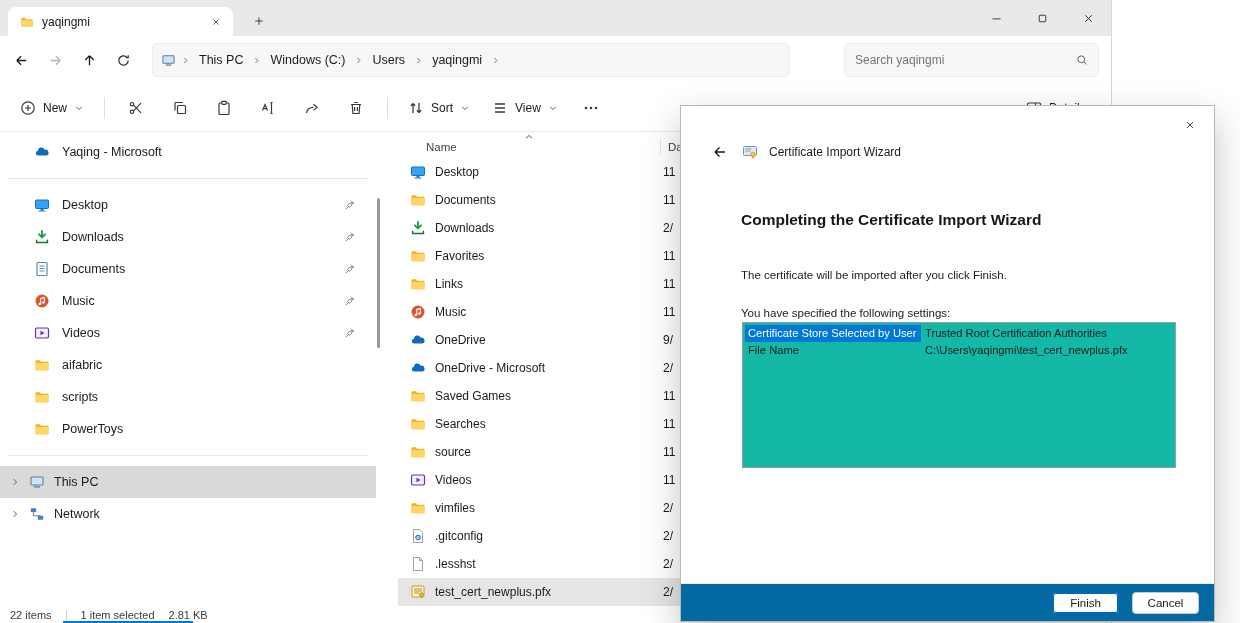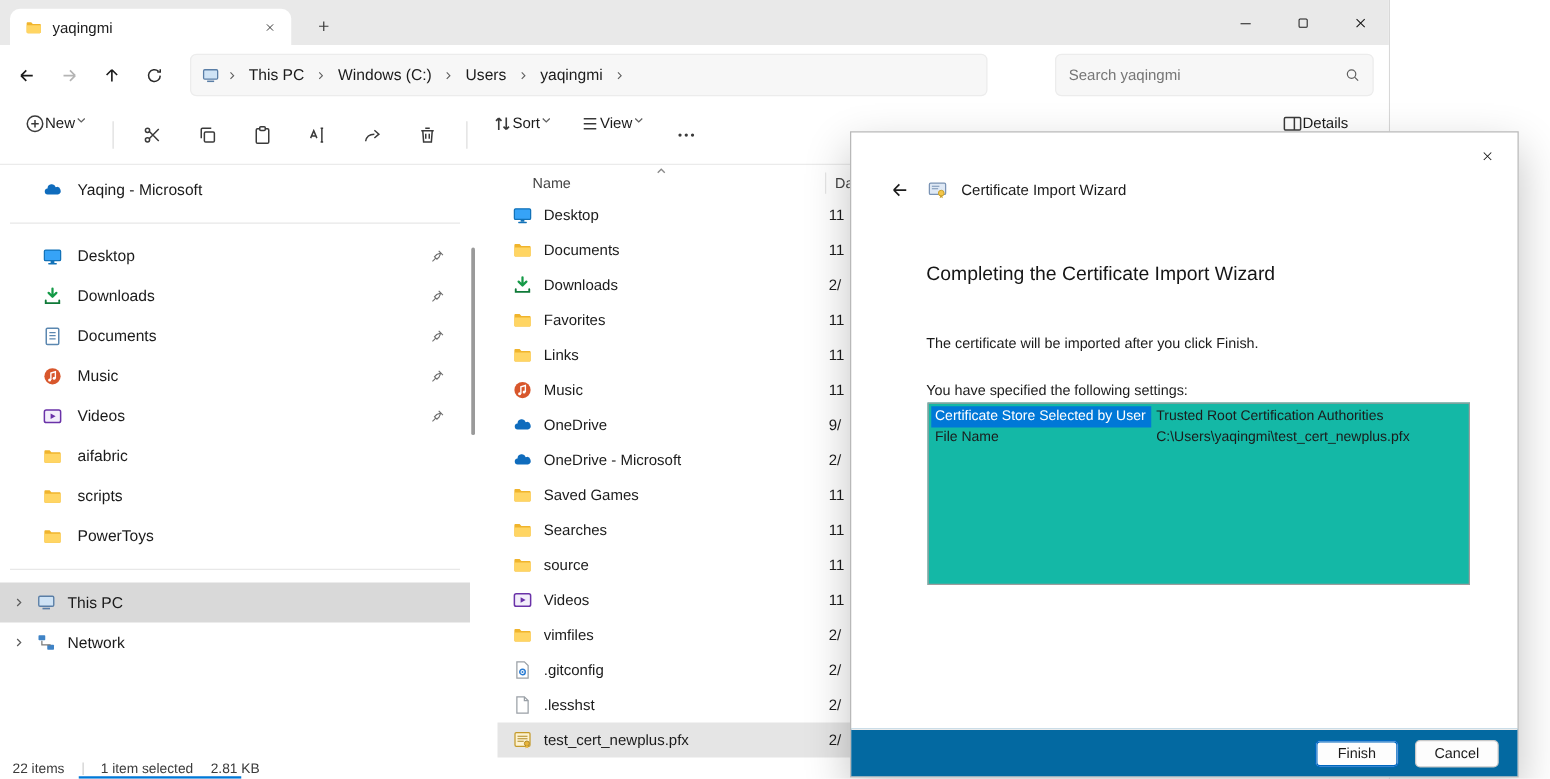--- a/index.html
+++ b/index.html
@@ -29,21 +29,21 @@
   .breadcrumb{margin-left:12px;width:638px;height:34px;background:#f7f7f7;border:1px solid #ececec;border-radius:5px;display:flex;align-items:center;gap:2px;padding:0 8px;font-size:12.5px}
   .crumb{padding:4px 6px;border-radius:4px;white-space:nowrap}
   .bc-sep{width:9px;height:9px;display:inline-flex;margin:0 1px}
   .bc-sep svg{width:100%;height:100%}
   .bc-ic{width:15px;height:15px;margin-right:2px}
   .searchbox{margin-left:auto;width:255px;height:34px;background:#f7f7f7;border:1px solid #ececec;border-radius:5px;display:flex;align-items:center;padding:0 10px;gap:8px}
   .searchbox input{flex:1;border:0;background:transparent;outline:none;font:inherit;color:#737373;min-width:0}
   .searchbox input::placeholder{color:#767676}
 
   .toolbar{position:absolute;left:0;top:84px;right:0;height:48px;background:#fff;border-bottom:1px solid #ebebeb;display:flex;align-items:center;padding-left:10px;gap:2px}
-  .tb-btn{height:34px;display:flex;padding:0 10px;border-radius:4px;font-size:12px}
+  .tb-btn{height:34px;display:flex;align-items:center;gap:7px;padding:0 10px;border-radius:4px;font-size:12px}
   .tb-icon-btn{width:42px;height:34px;display:flex;align-items:center;justify-content:center;border-radius:4px}
   .tb-group{display:flex;gap:2px}
   .tb-sep{width:1px;height:22px;background:#dedede;margin:0 8px}
   .tb-details{position:absolute;left:1016px;top:7px}
 
   .sidebar{position:absolute;left:0;top:132px;width:376px;bottom:16px;overflow:hidden;padding-top:4px}
   .side-row{height:32px;display:flex;align-items:center;gap:12px;padding:0 6px 0 30px;font-size:12.5px;border-radius:4px;margin:0 4px}
   .side-label{white-space:nowrap}
   .pin{margin-left:auto;margin-right:10px;width:12px;height:12px}
   .side-sep{height:1px;background:#e8e8e8;margin:10px 8px}
@@ -68,21 +68,21 @@
   .st-div{width:1px;height:10px;background:#cfcfcf}
   .status-accent{position:absolute;left:63px;bottom:0;width:130px;height:2px;background:#0078d7}
 
   
   .dialog{position:absolute;left:680px;top:105px;width:535px;height:517px;background:#fff;border:1px solid #b8b8b8;box-shadow:0 14px 34px rgba(0,0,0,.24);z-index:20}
   .dlg-close{position:absolute;top:7px;right:9px;width:30px;height:24px;display:flex;align-items:center;justify-content:center}
   .dlg-close .icon{width:12px;height:12px}
   .dlg-header{position:absolute;left:28px;top:34px;height:24px;display:flex;align-items:center;gap:11px;font-size:12px}
   .dlg-back{width:22px;height:22px;display:flex;align-items:center;justify-content:center}
   .dlg-back .icon{width:16px;height:16px}
-  .dlg-title{position:absolute;left:60px;top:105px;font-size:15.5px;font-weight:400;color:#161616}
+  .dlg-title{position:absolute;left:60px;top:105px;font-size:15.5px;font-weight:700;color:#161616}
   .dlg-desc{position:absolute;left:60px;top:163px;font-size:11.5px}
   .dlg-cap{position:absolute;left:60px;top:201px;font-size:11.5px}
   .settings-box{position:absolute;left:61px;top:216px;width:434px;height:146px;border:1px solid #9d9d9d;background:#14b8a6;overflow:hidden;padding-top:2px}
   .set-row{display:grid;grid-template-columns:176px 1fr;height:17px;line-height:17px;font-size:11.2px;padding-left:2px}
   .set-key{padding:0 3px;white-space:nowrap;overflow:hidden}
   .set-key.hl{background:#0078d7;color:#fff}
   .set-val{padding-left:4px;white-space:nowrap;overflow:hidden}
   .dlg-footer{position:absolute;left:0;right:0;bottom:0;height:38px;border-top:1px solid #ececec;display:flex;align-items:center;justify-content:flex-end;gap:13px;padding-right:15px;background:#0369a1}
   .btn{min-width:67px;height:22px;font-size:11.5px;border-radius:4px;background:#fdfdfd;border:1px solid #c9c9c9;display:flex;align-items:center;justify-content:center;padding:0 8px}
   .btn.primary{border:1px solid #0067c0;box-shadow:inset 0 0 0 1px #0067c0}

